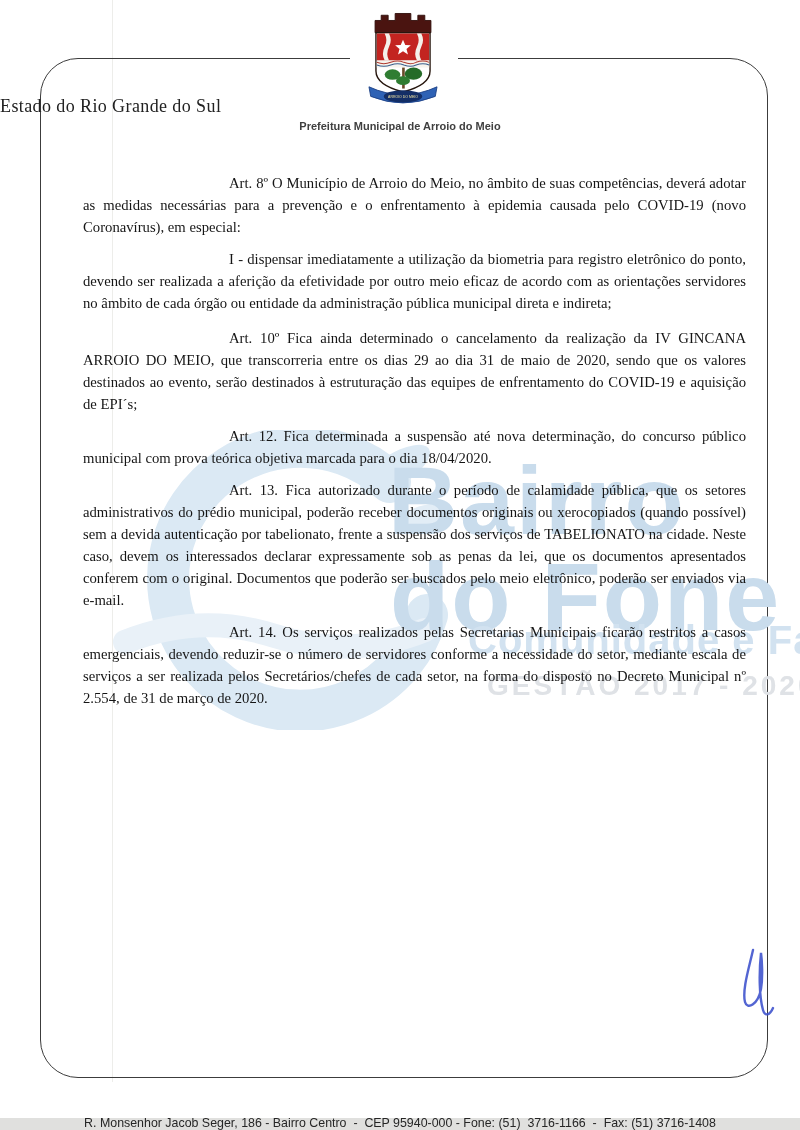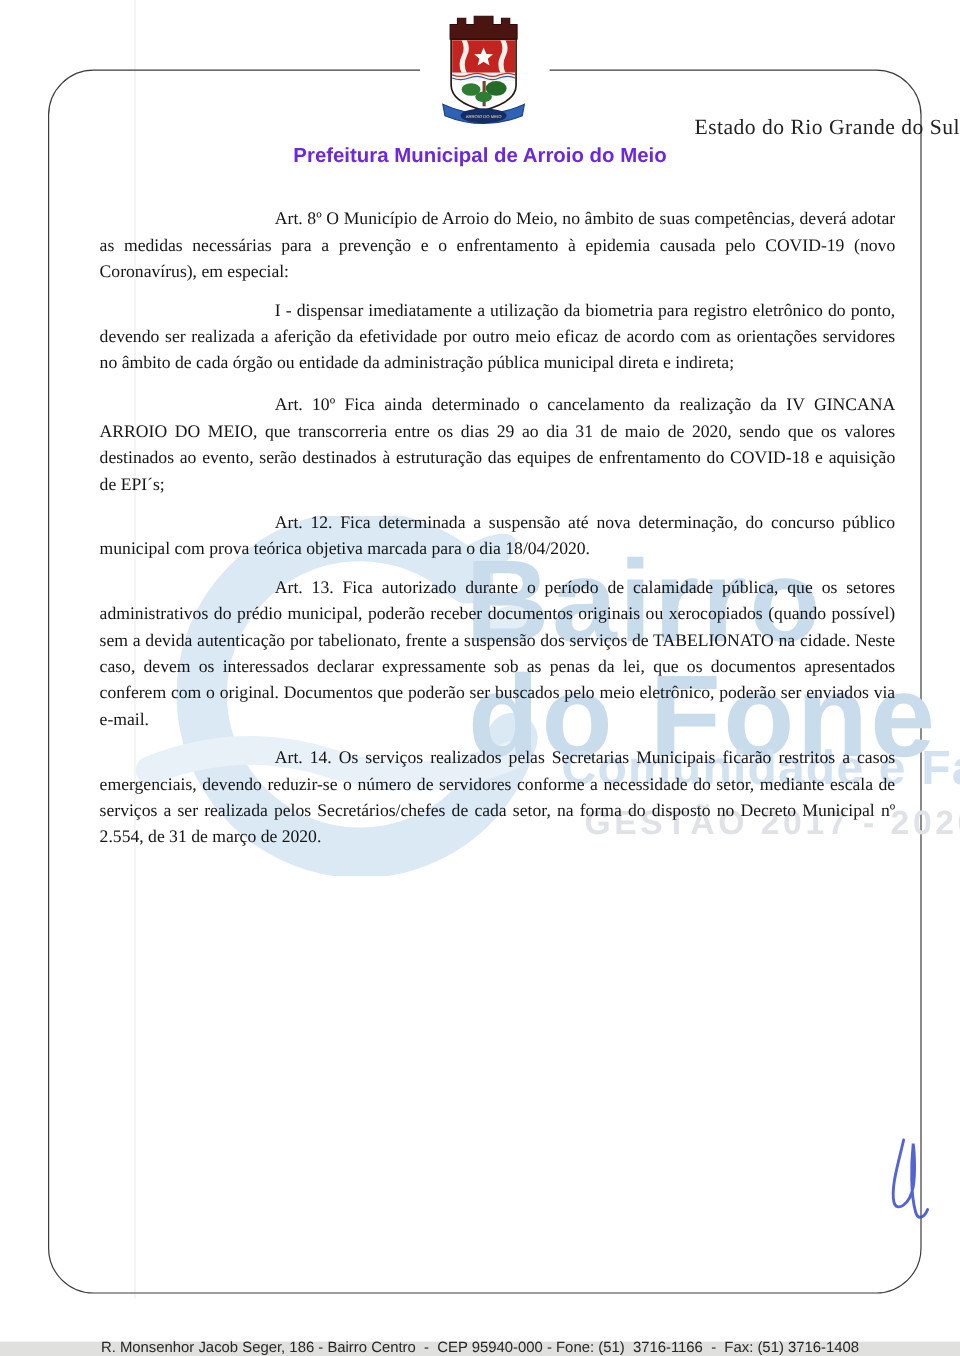--- a/index.html
+++ b/index.html
@@ -8,26 +8,26 @@
     font-family:"Liberation Serif", serif;overflow:hidden;
   }
   .fold-line{position:absolute;left:112px;top:0;width:1px;height:1082px;background:#ededea;}
   .frame{
     position:absolute;left:40px;top:58px;width:728px;height:1020px;
     border:1.6px solid #3c3c3c;border-radius:38px;box-sizing:border-box;background:transparent;
   }
   .crest-box{position:absolute;left:350px;top:6px;width:108px;height:102px;background:#ffffff;}
   .crest{position:absolute;left:363px;top:10px;width:80px;height:96px;}
   .hdr-state{
-    position:absolute;left:0;top:96px;width:800px;text-align:right;
+    position:absolute;left:0;top:96px;width:800px;text-align:left;
     font-family:"Liberation Serif", serif;font-size:18px;color:#222;letter-spacing:.4px;
   }
   .hdr-muni{
     position:absolute;left:0;top:120px;width:800px;text-align:center;
-    font-family:"Liberation Sans", sans-serif;font-weight:bold;font-size:17px;color:#6d28d9;
+    font-family:"Liberation Sans", sans-serif;font-weight:bold;font-size:11px;color:#404040;
   }
   
   .wm{position:absolute;z-index:0;pointer-events:none;}
   .wm-swoosh{left:95px;top:430px;width:360px;height:300px;}
   .wm-big{
     font-family:"Liberation Sans", sans-serif;font-weight:bold;font-size:97px;
     color:#c9dcec;letter-spacing:2px;line-height:1;white-space:nowrap;
   }
   .wm-a{left:388px;top:452px;}
   .wm-b{left:390px;top:548px;}
@@ -98,21 +98,21 @@
     <path d="M 30 212 Q 105 182 180 206 T 330 200" stroke="#e9f1f8" stroke-width="24" fill="none" stroke-linecap="round"></path>
   </svg>
   <div class="wm wm-big wm-a">Bairro</div>
   <div class="wm wm-big wm-b">do Fone</div>
   <div class="wm wm-mid">Comunidade e Família</div>
   <div class="wm wm-small">GESTÃO 2017 - 2020</div>
 
   <div class="content">
     <p>Art. 8º O Município de Arroio do Meio, no âmbito de suas competências, deverá adotar as medidas necessárias para a prevenção e o enfrentamento à epidemia causada pelo COVID-19 (novo Coronavírus), em especial:</p>
     <p>I - dispensar imediatamente a utilização da biometria para registro eletrônico do ponto, devendo ser realizada a aferição da efetividade por outro meio eficaz de acordo com as orientações servidores no âmbito de cada órgão ou entidade da administração pública municipal direta e indireta;</p>
-    <p class="gap-lg">Art. 10º Fica ainda determinado o cancelamento da realização da IV GINCANA ARROIO DO MEIO, que transcorreria entre os dias 29 ao dia 31 de maio de 2020, sendo que os valores destinados ao evento, serão destinados à estruturação das equipes de enfrentamento do COVID-18 e aquisição de EPI´s;</p>
+    <p class="gap-lg">Art. 10º Fica ainda determinado o cancelamento da realização da IV GINCANA ARROIO DO MEIO, que transcorreria entre os dias 29 ao dia 31 de maio de 2020, sendo que os valores destinados ao evento, serão destinados à estruturação das equipes de enfrentamento do COVID-19 e aquisição de EPI´s;</p>
     <p>Art. 12. Fica determinada a suspensão até nova determinação, do concurso público municipal com prova teórica objetiva marcada para o dia 18/04/2020.</p>
     <p>Art. 13. Fica autorizado durante o período de calamidade pública, que os setores administrativos do prédio municipal, poderão receber documentos originais ou xerocopiados (quando possível) sem a devida autenticação por tabelionato, frente a suspensão dos serviços de TABELIONATO na cidade. Neste caso, devem os interessados declarar expressamente sob as penas da lei, que os documentos apresentados conferem com o original. Documentos que poderão ser buscados pelo meio eletrônico, poderão ser enviados via e-mail.</p>
     <p>Art. 14. Os serviços realizados pelas Secretarias Municipais ficarão restritos a casos emergenciais, devendo reduzir-se o número de servidores conforme a necessidade do setor, mediante escala de serviços a ser realizada pelos Secretários/chefes de cada setor, na forma do disposto no Decreto Municipal nº 2.554, de 31 de março de 2020.</p>
   </div>
 
   <svg class="pen" viewBox="0 0 42 80">
     <path d="M 17 6 C 13 24 6 46 9 58 C 11 66 22 61 25 45 C 27 33 26 16 25 9 C 23 28 23 52 27 66 C 29 73 34 71 37 64" stroke="#3b50cc" stroke-width="2.4" fill="none" stroke-linecap="round" opacity="0.88"></path>
   </svg>
 
   <div class="footer">

